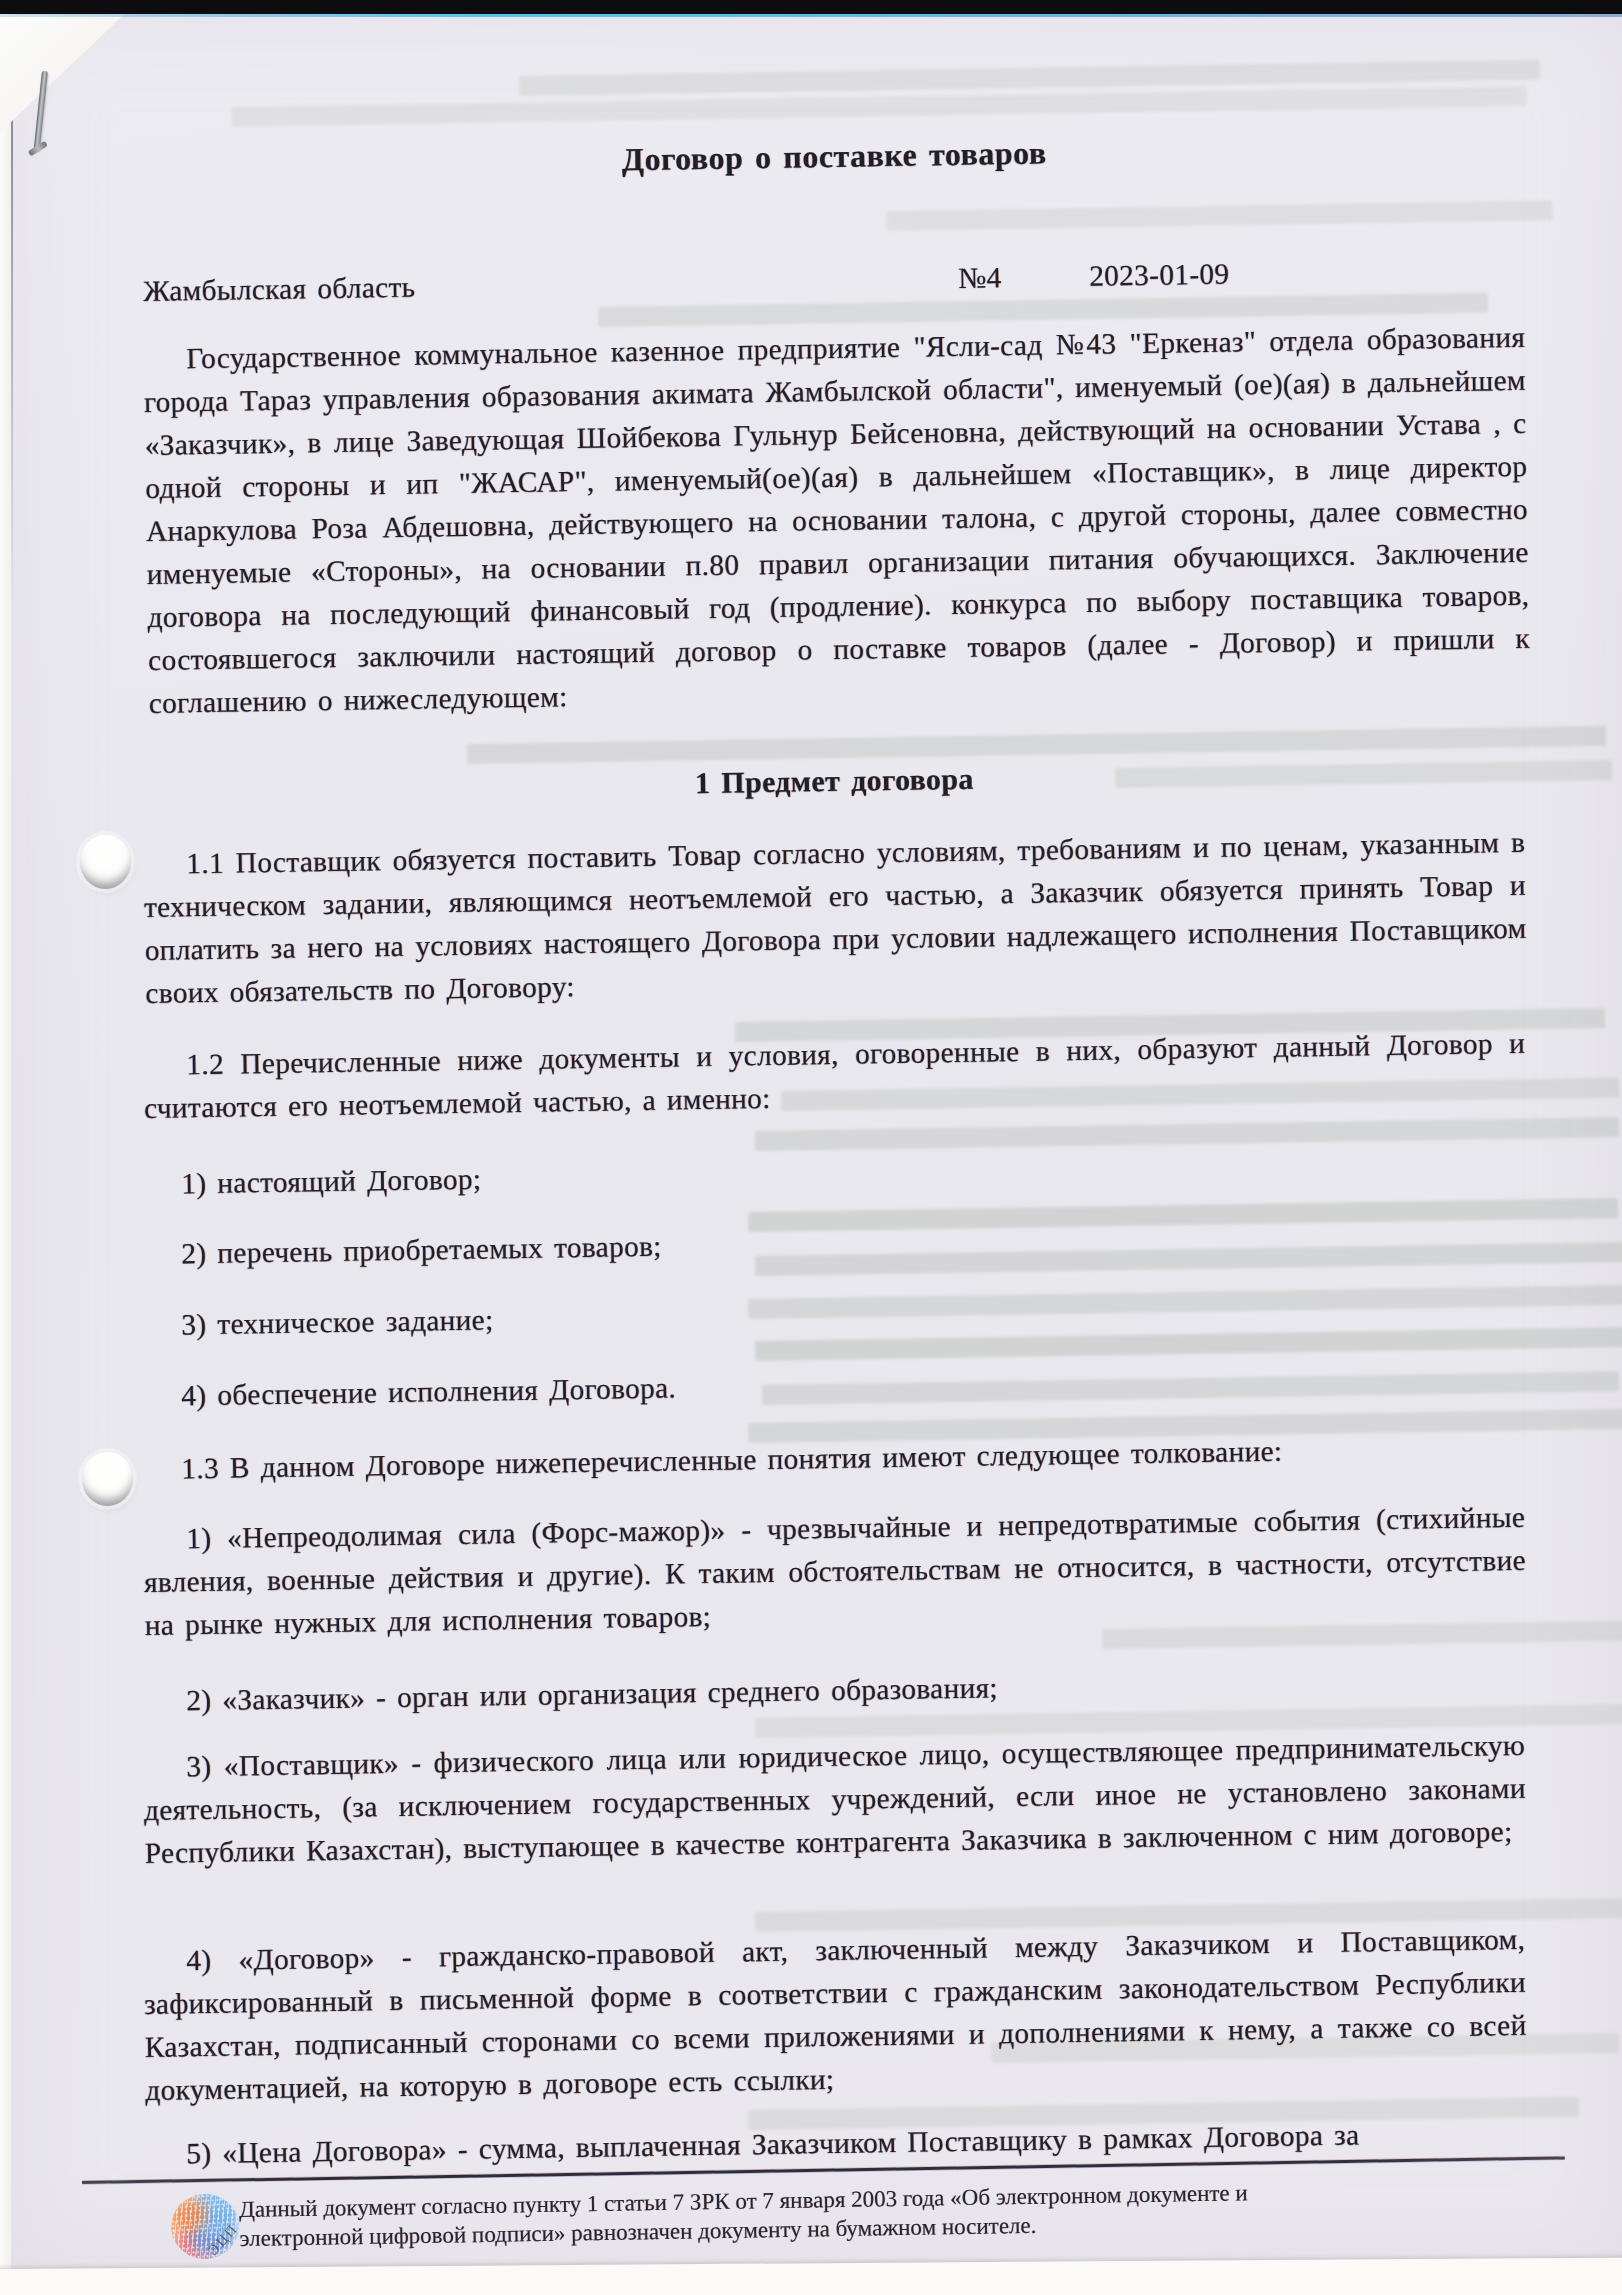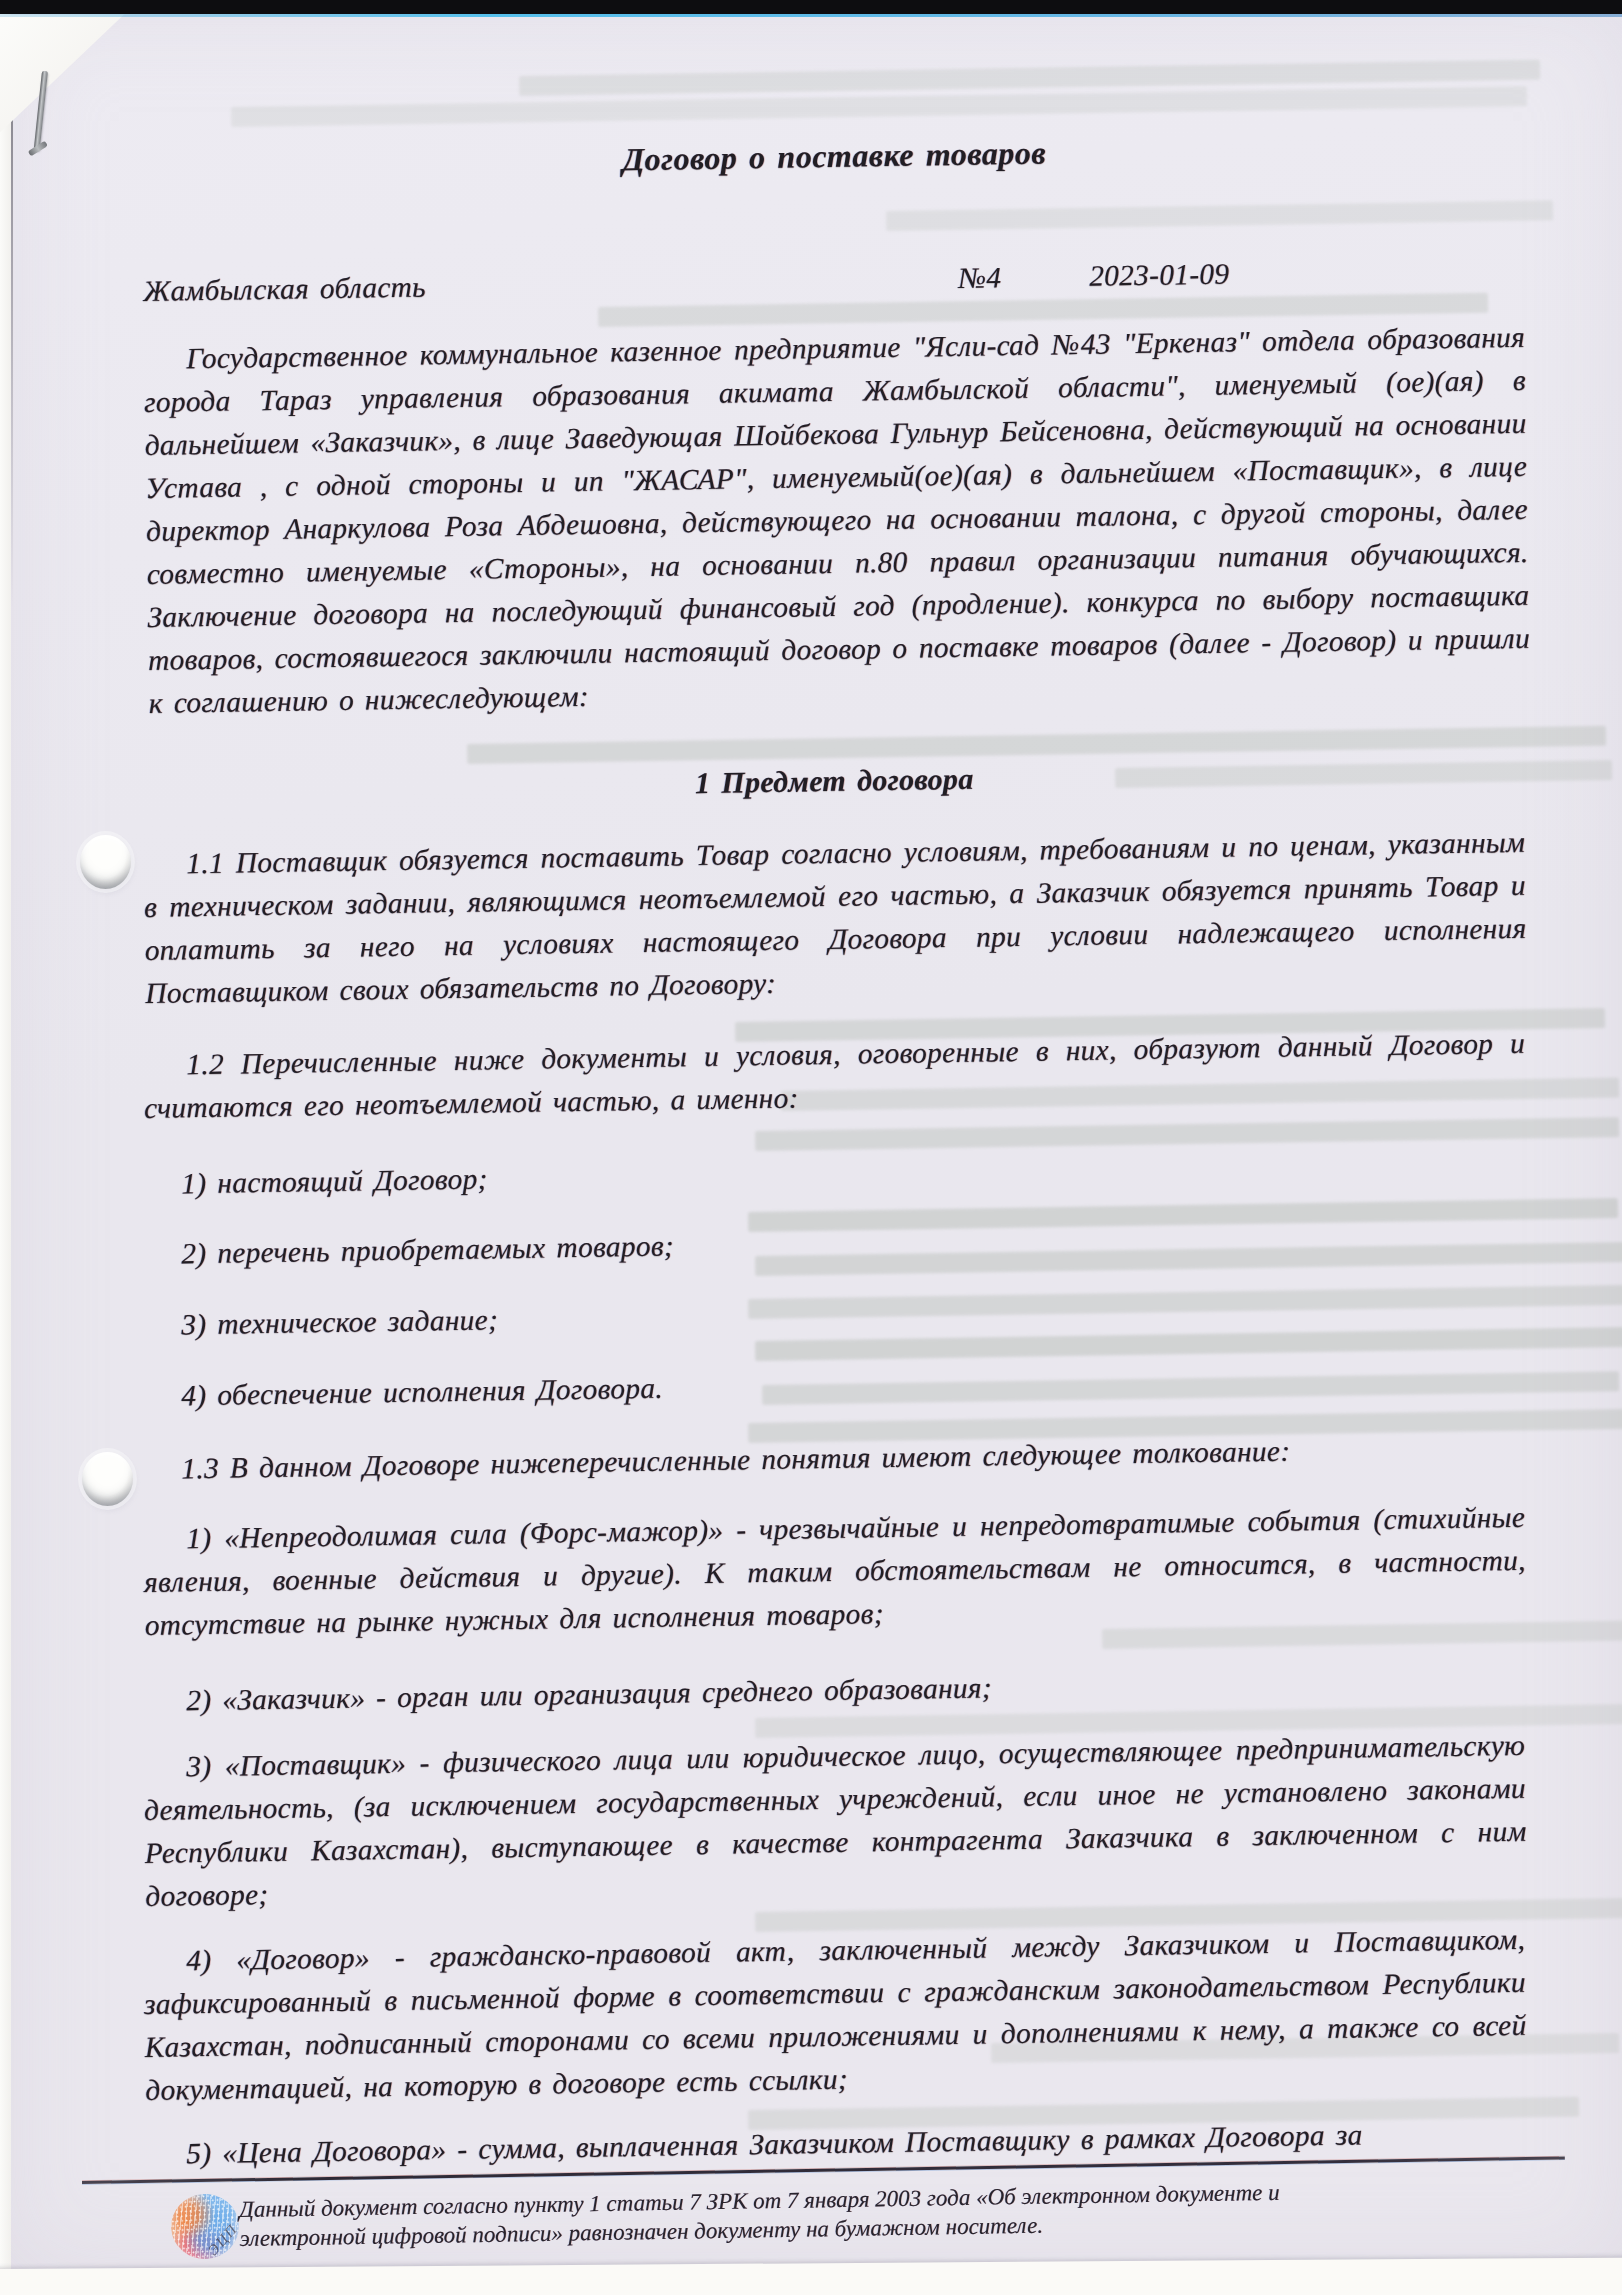--- a/index.html
+++ b/index.html
@@ -5,21 +5,20 @@
   html,body{margin:0;padding:0;}
   body{
     width:1623px;height:2295px;position:relative;overflow:hidden;
     background:#f3f2ef;
     font-family:"Liberation Serif","DejaVu Serif",serif;
   }
   #paper{
     position:absolute;left:9.2px;top:10.5px;right:0;bottom:22px;
     background:linear-gradient(173deg,#edebf2 0%,#e9e7ee 45%,#eae7ee 100%);
     box-shadow:inset 0 0 92px rgba(205,200,215,.35);
-    font-style:italic;
   }
   
   .scan-top{position:absolute;left:0;top:0;width:1623px;height:14.4px;background:#0d0d10;z-index:30;}
   .scan-top-blue{position:absolute;left:0;top:13.7px;width:1623px;height:3.3px;z-index:30;
     background:linear-gradient(90deg,rgba(70,160,210,.25),rgba(60,185,235,.85) 30%,rgba(70,170,225,.8) 70%,rgba(40,120,190,.5));}
   .scan-left{position:absolute;left:0;top:10.5px;width:10.5px;height:2263px;background:linear-gradient(90deg,#fbfbf9,#f1f0ed);z-index:25;}
   .scan-left-edge{position:absolute;left:10.5px;top:46px;width:2.6px;height:563px;z-index:26;
     background:linear-gradient(180deg,rgba(40,40,48,.55),rgba(70,70,80,.25) 60%,rgba(90,90,100,0));}
   .corner-fold{position:absolute;left:0;top:14.4px;width:124px;height:118px;z-index:27;
     background:linear-gradient(135deg,#fcfcfa 0%,#f6f5f2 55%,rgba(246,245,242,0) 56%);

